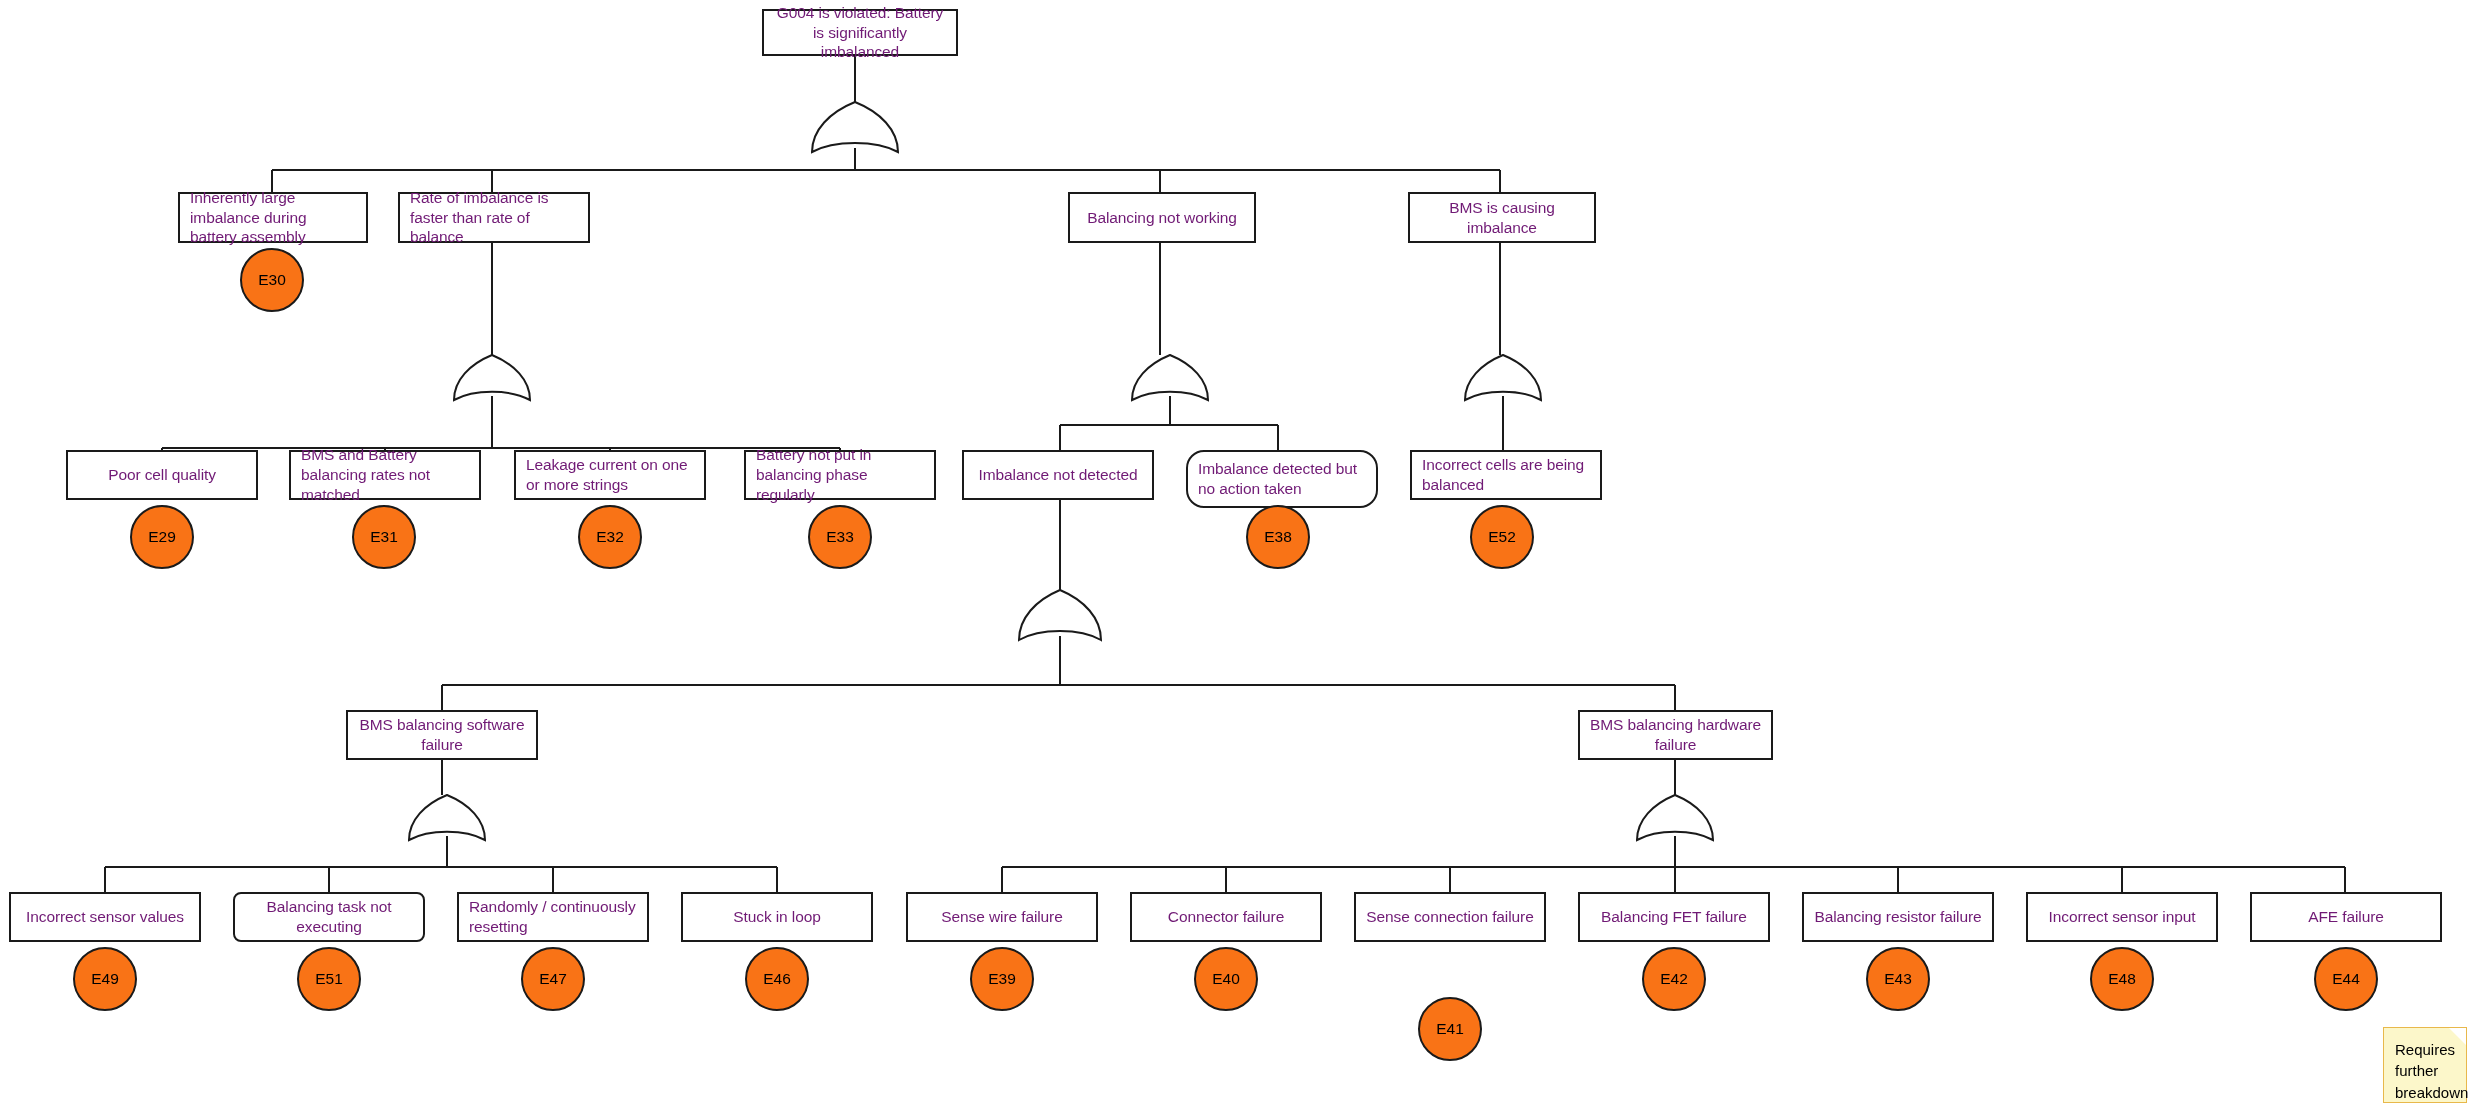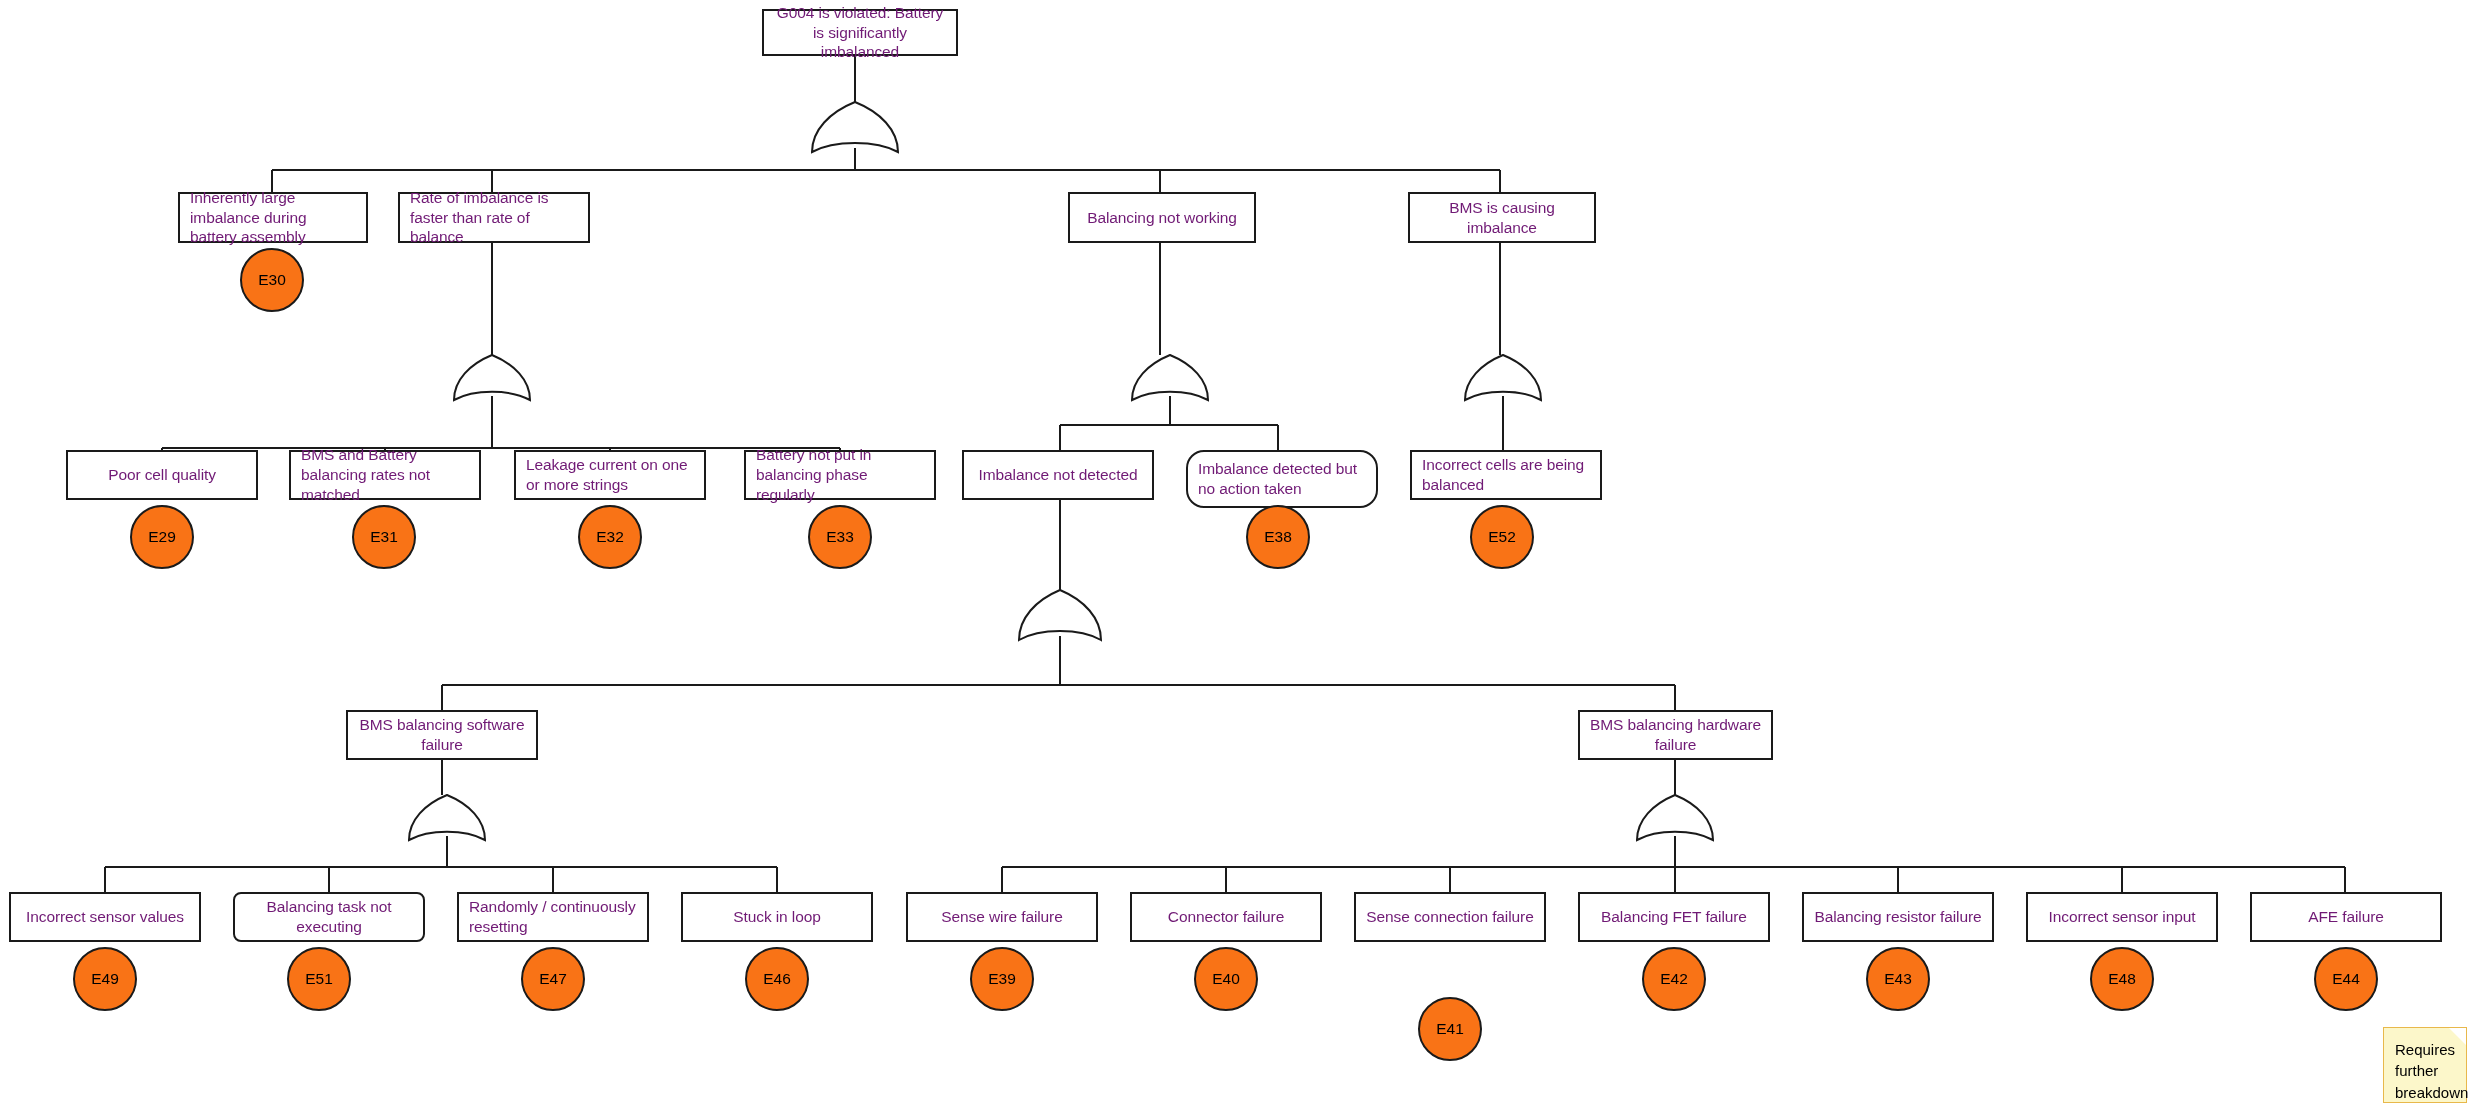--- a/index.html
+++ b/index.html
@@ -278,21 +278,21 @@
   </div>
 
   <div class="event-circle" style="left:1470px; top:505px; width:64px; height:64px;">
     <span>E52</span>
   </div>
 
   <div class="event-circle" style="left:73px; top:947px; width:64px; height:64px;">
     <span>E49</span>
   </div>
 
-  <div class="event-circle" style="left:287px; top:947px; width:64px; height:64px;">
+  <div class="event-circle" style="left:297px; top:947px; width:64px; height:64px;">
     <span>E51</span>
   </div>
 
   <div class="event-circle" style="left:521px; top:947px; width:64px; height:64px;">
     <span>E47</span>
   </div>
 
   <div class="event-circle" style="left:745px; top:947px; width:64px; height:64px;">
     <span>E46</span>
   </div>

